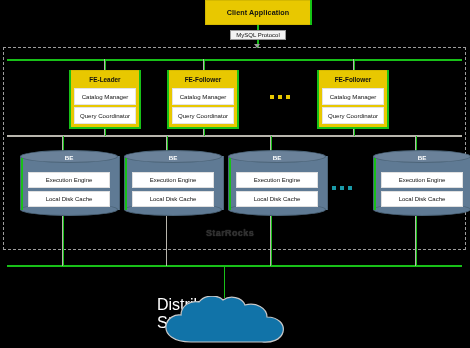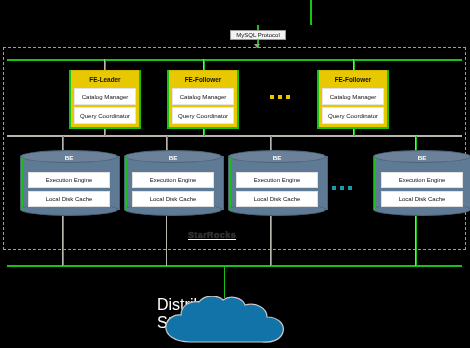--- a/index.html
+++ b/index.html
@@ -39,22 +39,22 @@
     border-left:3px solid transparent;border-right:3px solid transparent;
     border-top:4px solid #9a9a9a;
   }
 
   
   .dashed-frame{
     left:3px;top:47px;width:463px;height:203px;
     border:1.4px dashed #9d9d9d;box-sizing:border-box;background:transparent;
   }
   .watermark{
-    left:132px;top:228px;width:160px;height:14px;
-    display:flex;align-items:center;justify-content:center;text-decoration:underline;
+    left:150px;top:228px;width:160px;height:14px;
+    display:flex;justify-content:center;
   }
   .watermark .lbl{
     font-size:9px;font-weight:bold;color:#2e2e2e;letter-spacing:.4px;
     text-shadow:0 0 1px #555;
   }
 
   
   .bus-green-top{left:7px;top:59px;width:455px;height:1.6px;background:#18c018;}
   .bus-gray-mid{left:7px;top:135px;width:455px;height:1.6px;background:#b8b5ad;}
   .bus-green-bottom{left:7px;top:265px;width:455px;height:1.6px;background:#18c018;}
@@ -121,20 +121,23 @@
   
   .wechat{left:366px;top:313px;width:100px;height:24px;display:flex;align-items:center;gap:6px;}
   .wechat .logo{width:20px;height:17px;position:relative;flex:0 0 auto;}
   .wechat .txt{font-size:11px;color:#ffffff;font-family:"DejaVu Sans",sans-serif;letter-spacing:.5px;}
 </style>
 </head>
 <body>
 
 <div class="stage">
 
+  <div class="abs client-box">
+    <span class="lbl">Client Application</span>
+  </div>
   <div class="abs client-edge-green"></div>
 
   <div class="abs v-client"></div>
   <div class="abs proto-label">
     <span class="lbl">MySQL Protocol</span>
   </div>
   <div class="abs arrow-head"></div>
 
   <div class="abs dashed-frame"></div>
   <div class="abs watermark">

